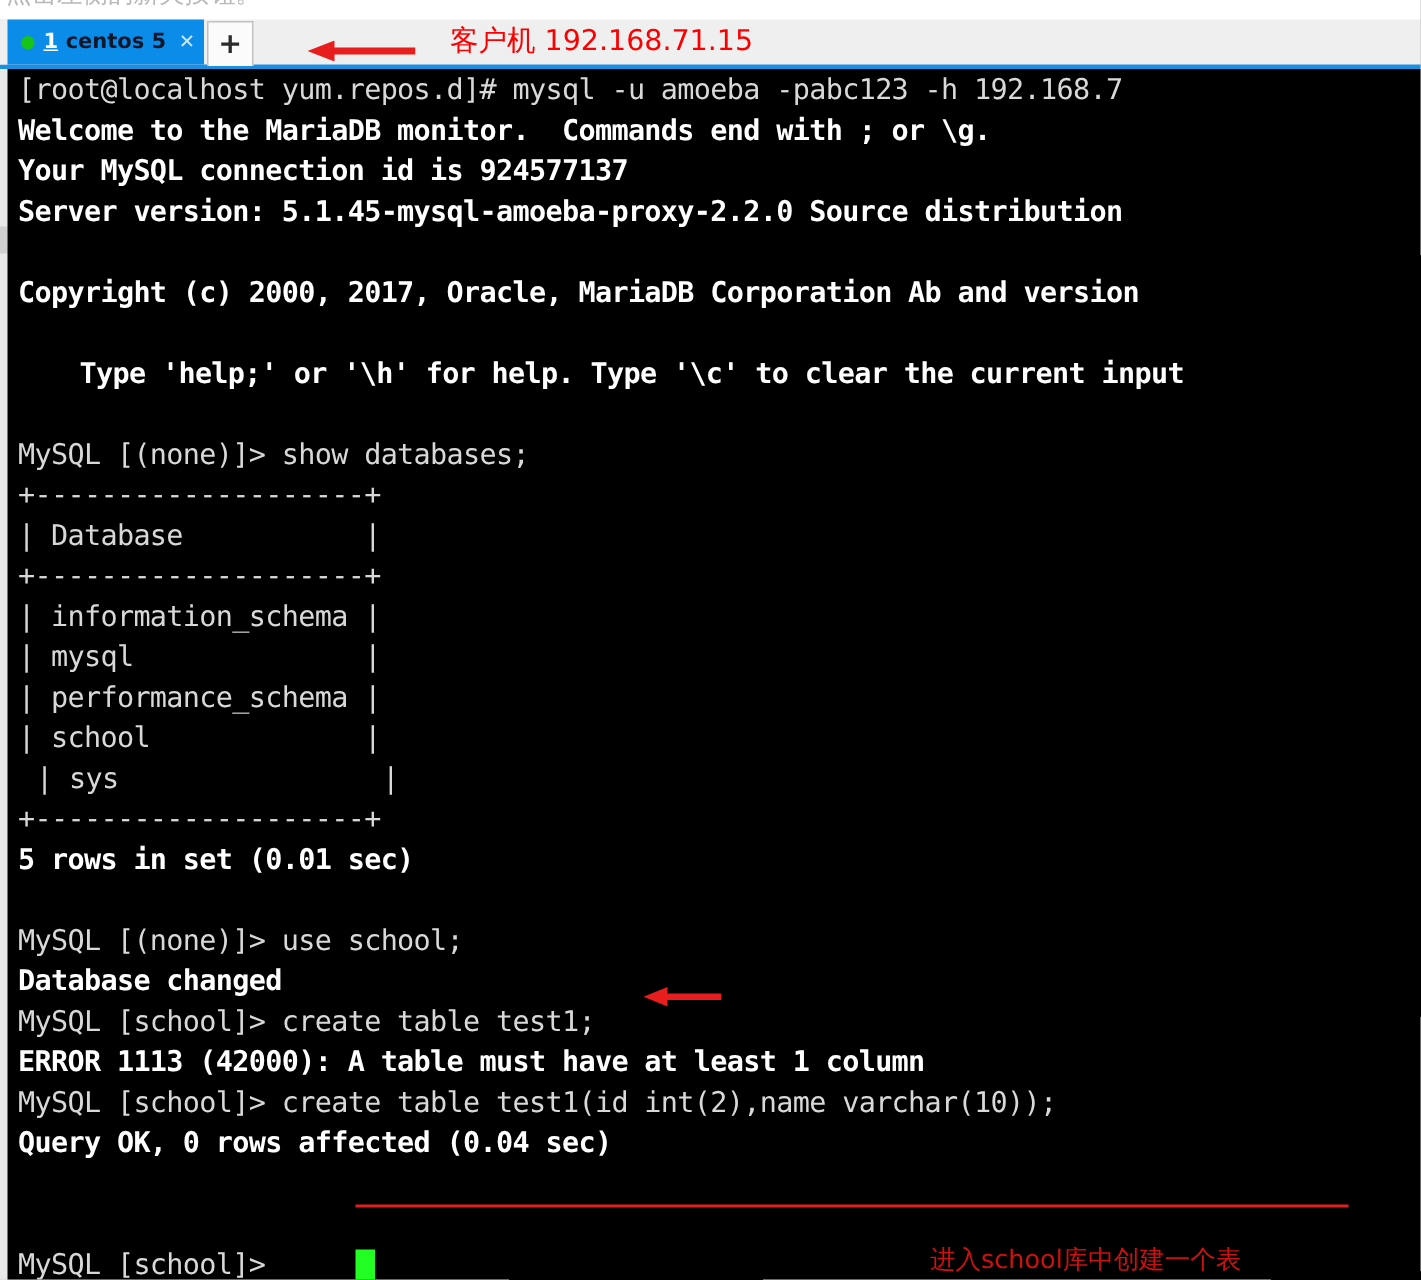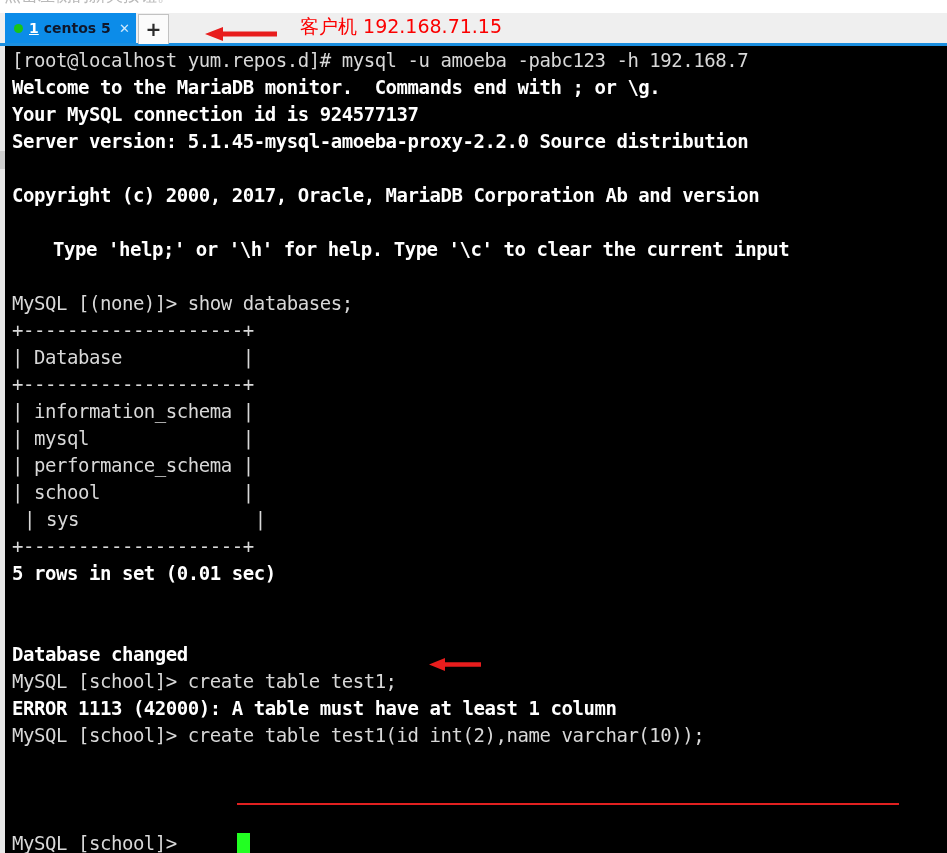--- a/index.html
+++ b/index.html
@@ -202,24 +202,26 @@
 </svg>
 <div id="ann-top">客户机 192.168.71.15</div>
 
 <div id="term-wrap">
   <div id="term-gutter">
     <div class="scroll-nub"></div>
   </div>
 
   <div id="term">
       <div class="line" style="top: 784px;">MySQL [school]&gt; </div>
+      <div class="line bold" style="top: 703px;">Query OK, 0 rows affected (0.04 sec)</div>
       <div class="line" style="top: 676px;">MySQL [school]&gt; create table test1(id int(2),name varchar(10));</div>
       <div class="line bold" style="top: 649px;">ERROR 1113 (42000): A table must have at least 1 column</div>
       <div class="line" style="top: 622px;">MySQL [school]&gt; create table test1;</div>
       <div class="line bold" style="top: 595px;">Database changed</div>
+      <div class="line" style="top: 568px;">MySQL [(none)]&gt; use school;</div>
       <div class="line bold" style="top: 514px;">5 rows in set (0.01 sec)</div>
       <div class="line" style="top: 487px;">+--------------------+</div>
       <div class="line" style="top: 460px; margin-left: 12px;">| sys                |</div>
       <div class="line" style="top: 433px;">| school             |</div>
       <div class="line" style="top: 406px;">| performance_schema |</div>
       <div class="line" style="top: 379px;">| mysql              |</div>
       <div class="line" style="top: 352px;">| information_schema |</div>
       <div class="line" style="top: 325px;">+--------------------+</div>
       <div class="line" style="top: 298px;">| Database           |</div>
       <div class="line" style="top: 271px;">+--------------------+</div>
@@ -231,15 +233,16 @@
       <div class="line bold" style="top: 28px;">Welcome to the MariaDB monitor.  Commands end with ; or \g.</div>
       <div class="line" style="top: 1px;">[root@localhost yum.repos.d]# mysql -u amoeba -pabc123 -h 192.168.7</div>
 
     <div id="cursor" style="top: 787px; left: 232.44px;"></div>
 
     <svg class="arrow-mid" viewBox="0 0 52 13">
       <polygon points="0,6.5 16,0 16,4.3 52,4.3 52,8.7 16,8.7 16,13" fill="#e81d1d"></polygon>
     </svg>
 
     <div id="red-underline"></div>
+    <div id="ann-mid">进入school库中创建一个表</div>
 
   </div>
 </div>
 
 </body></html>

